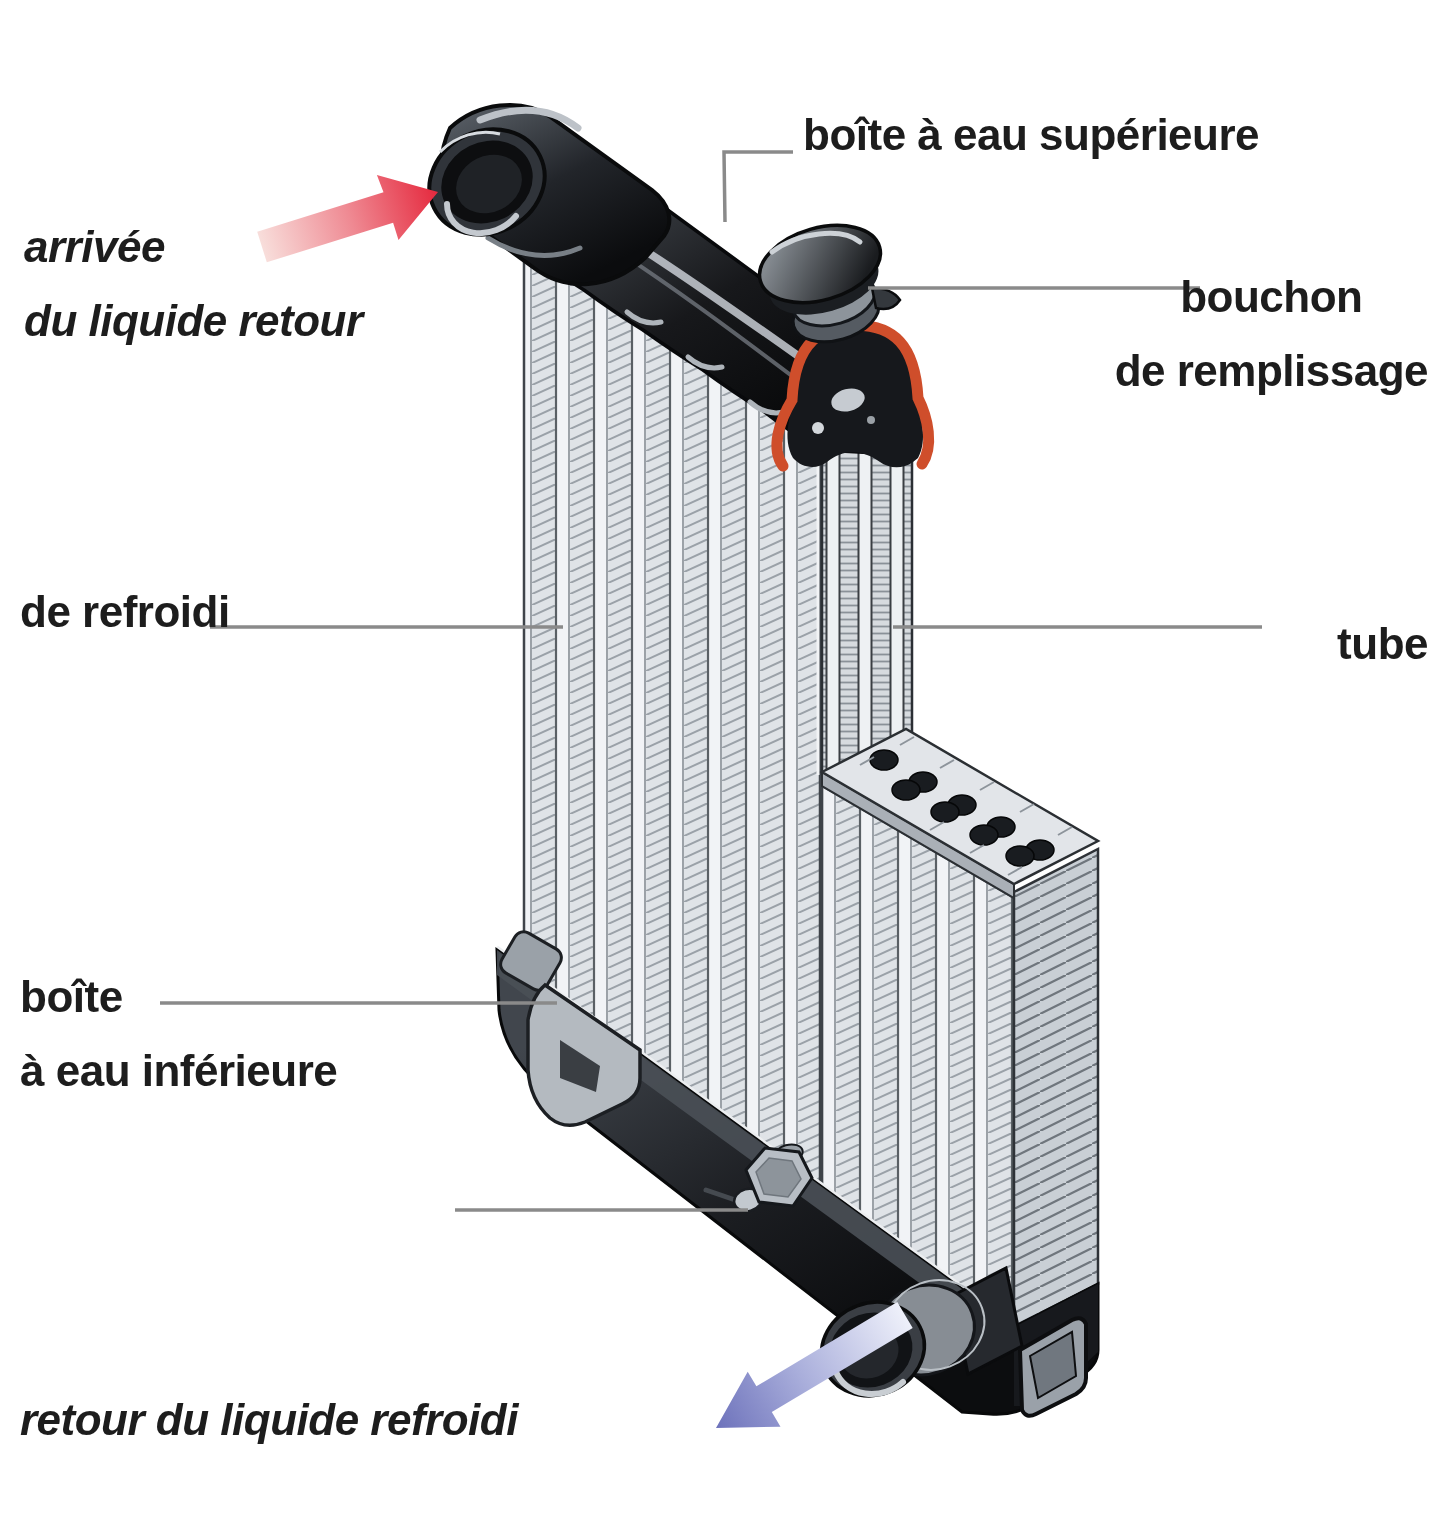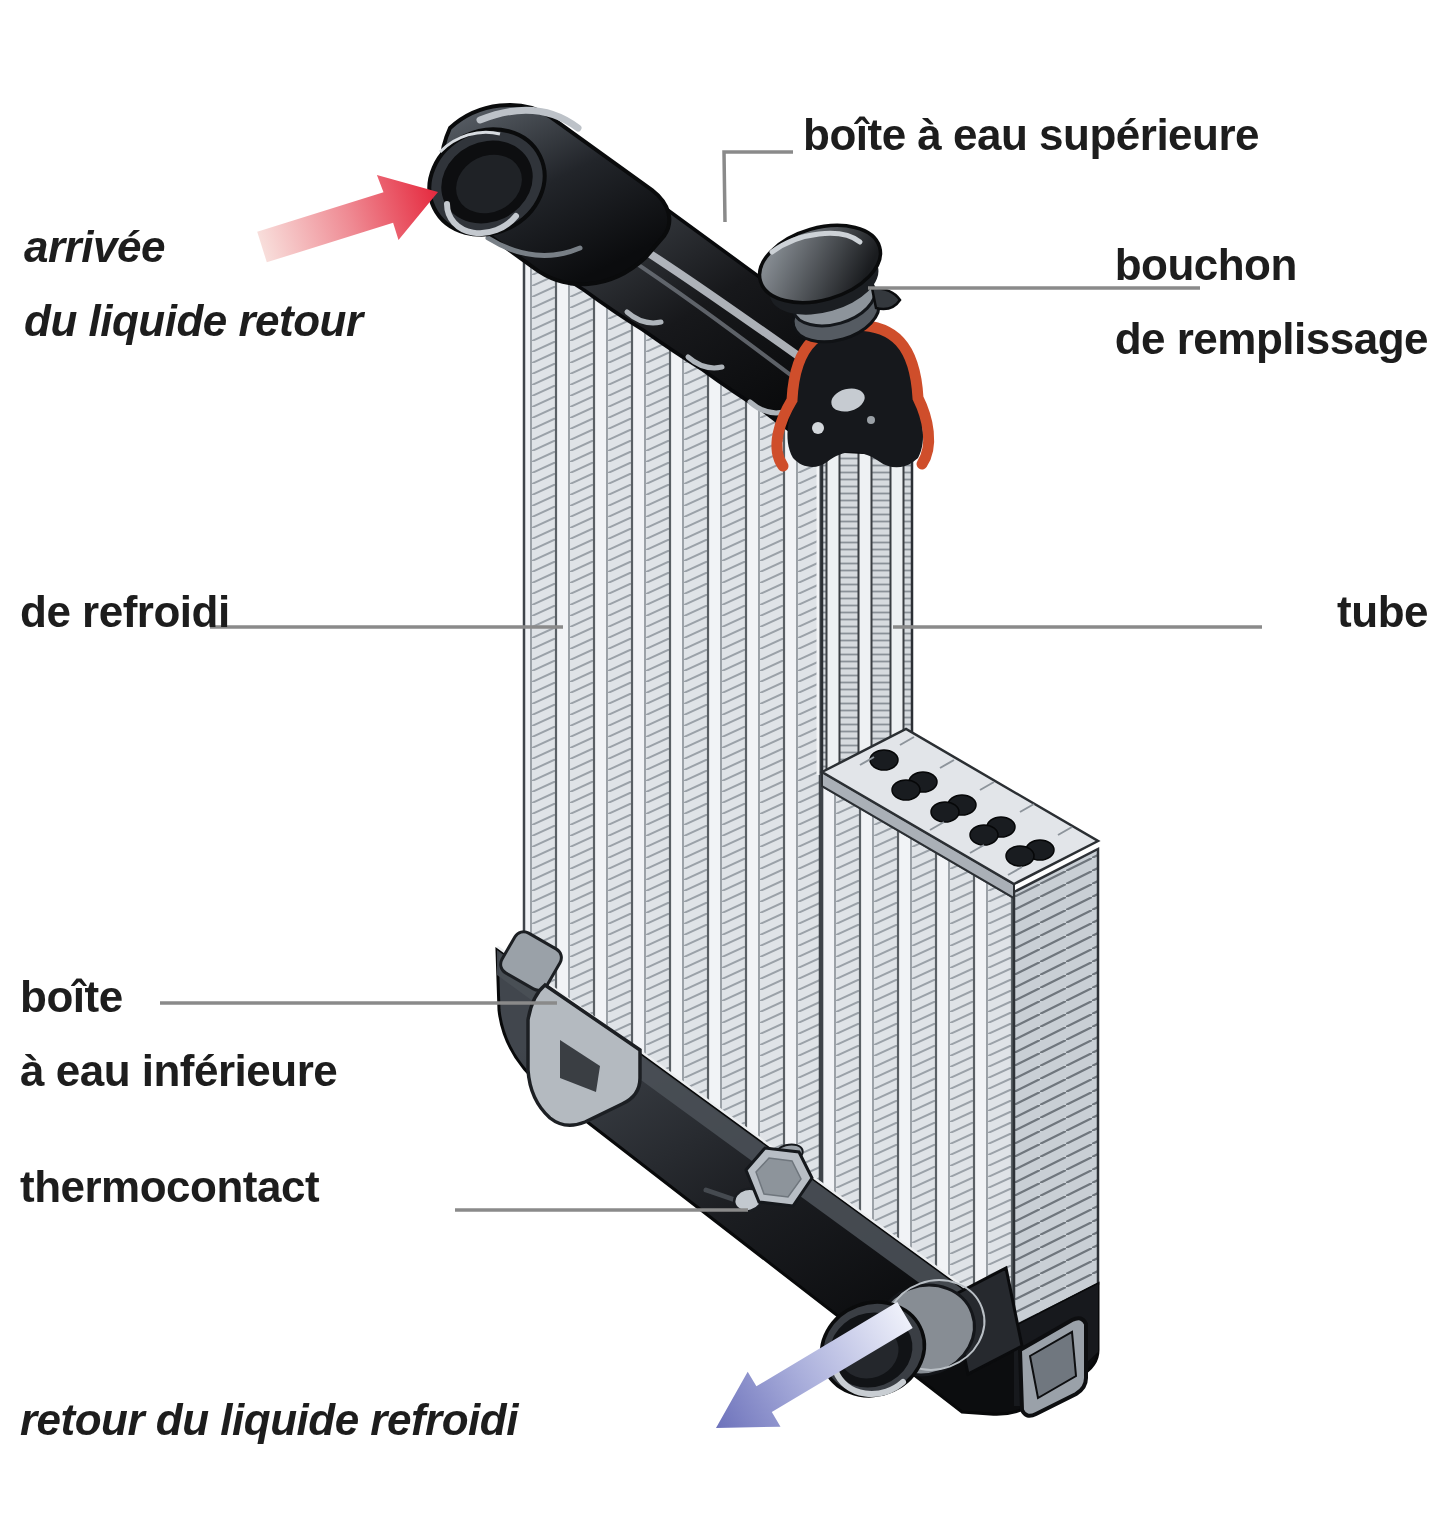--- a/index.html
+++ b/index.html
@@ -8,21 +8,21 @@
     font-family:"Liberation Sans", sans-serif;overflow:hidden;
   }
   #stage{position:absolute;left:0;top:0;width:1455px;height:1536px;}
   svg{position:absolute;left:0;top:0;}
   .label{
     position:absolute;color:#1d1d1d;font-size:44px;line-height:74px;
     font-weight:700;letter-spacing:-0.5px;white-space:nowrap;
   }
   .label span{display:block;}
   .italic{font-style:italic;font-weight:700;}
-  .alignright{text-align:left;}
+  .alignright{text-align:center;margin-top:32px;}
 </style>
 </head>
 <body>
 
 <div id="stage">
 
 <svg width="1455" height="1536" viewBox="0 0 1455 1536">
   <defs>
     <linearGradient id="tankG" gradientUnits="userSpaceOnUse" x1="560" y1="150" x2="760" y2="470">
       <stop offset="0" stop-color="#4e545b"></stop>
@@ -226,21 +226,18 @@
 
 <div class="label alignright" style="right:27px;top:575px">
   <span>tube</span>
 </div>
 
 <div class="label" style="left:20px;top:960px">
   <span>boîte</span>
   <span>à eau inférieure</span>
 </div>
 
-<div class="label" style="left:20px;top:1150px">
-  <span>thermocontact</span>
-</div>
 
 <div class="label italic" style="left:20px;top:1383px">
   <span>retour du liquide refroidi</span>
 </div>
 
 </div>
 
 </body></html>

